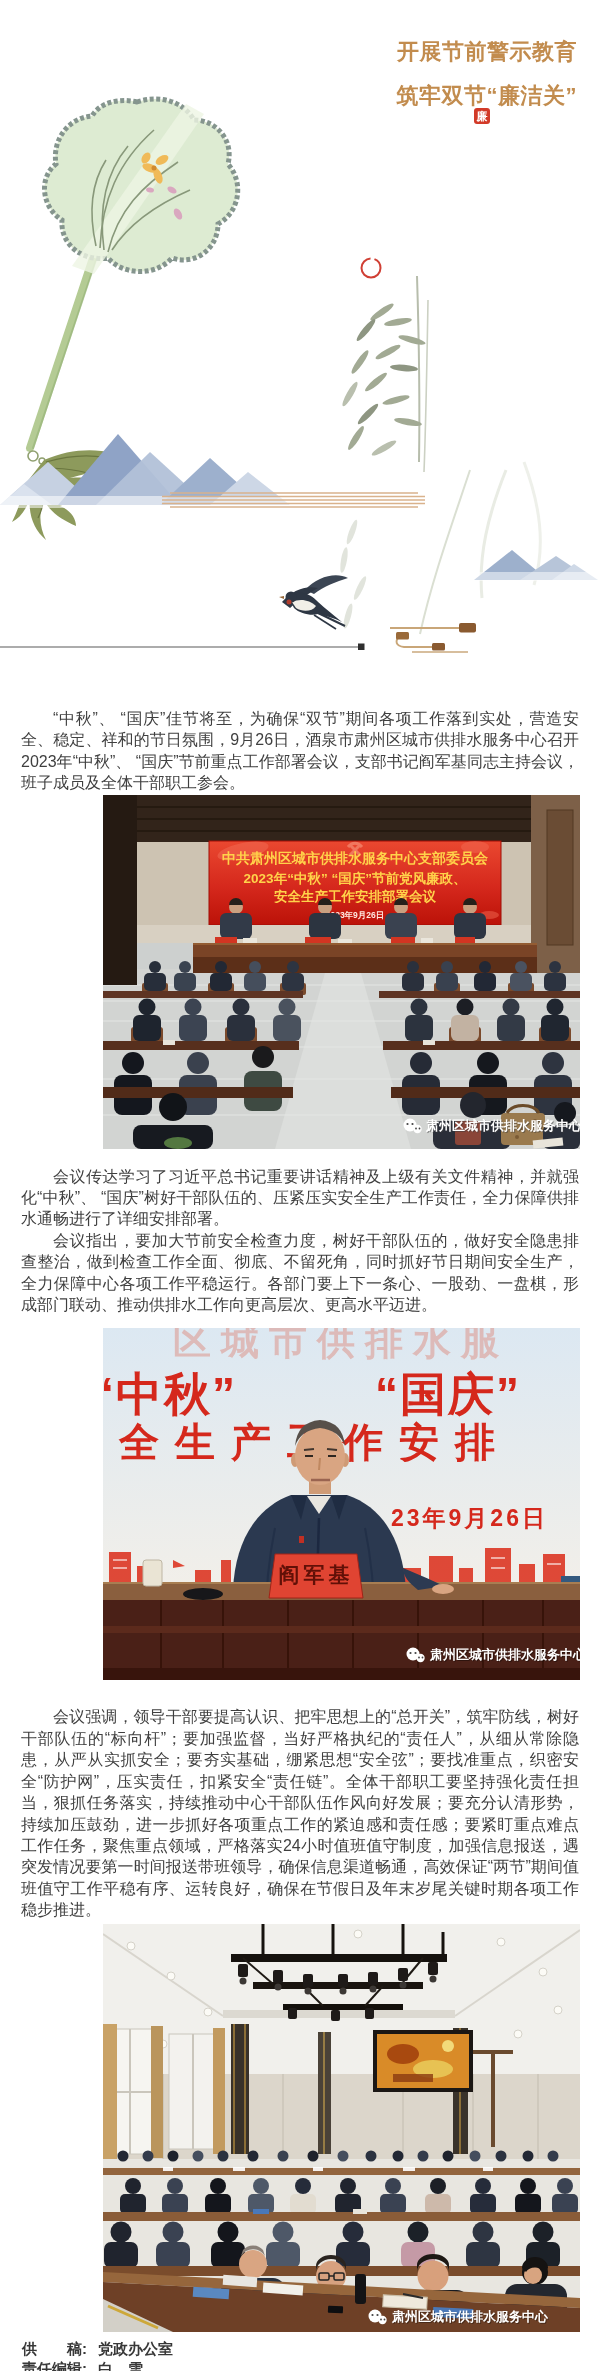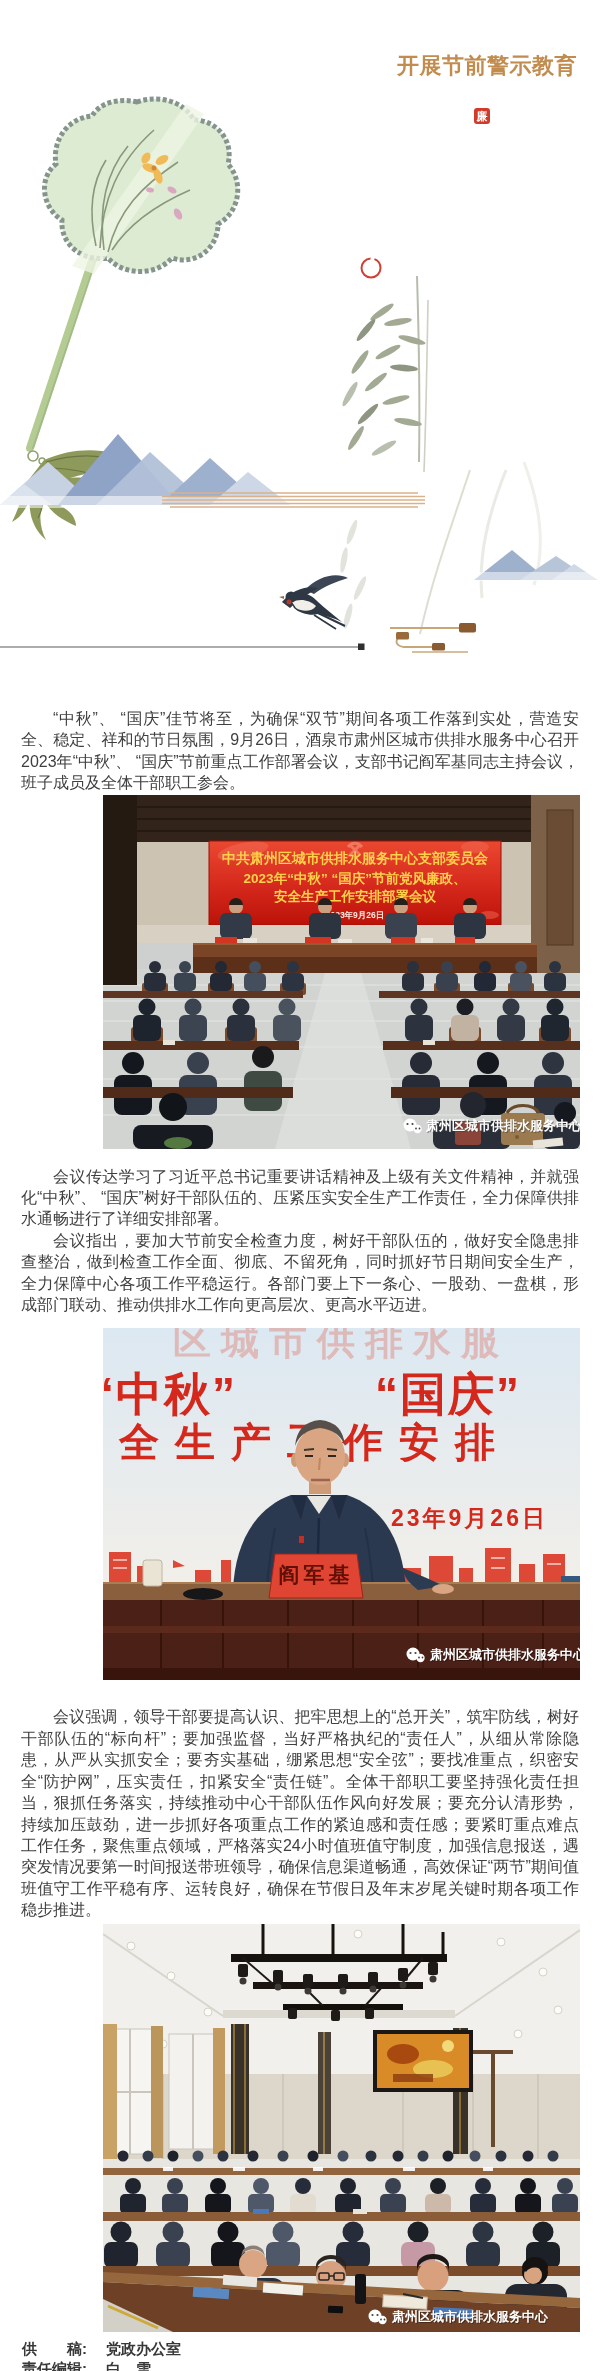--- a/index.html
+++ b/index.html
@@ -1,30 +1,30 @@
 <!DOCTYPE html>
 <html><head>
 <meta charset="utf-8">
 <style>
   html,body{margin:0;padding:0;background:#ffffff;}
   body{width:600px;height:2371px;overflow:hidden;font-family:"Liberation Sans","DejaVu Sans",sans-serif;}
   .hero{position:relative;height:660px;}
   .deco{position:absolute;left:0;top:0;}
-  .hero-title{position:absolute;top:44px;right:23px;text-align:right;font-size:22px;line-height:44px;
+  .hero-title{position:absolute;top:30px;right:23px;text-align:right;font-size:22px;line-height:44px;
     font-weight:bold;color:#c28c4e;letter-spacing:0.5px;}
   .seal{position:absolute;left:474px;top:108px;width:16px;height:16px;background:#d23a28;border-radius:3px;
     color:#fff;font-size:11px;line-height:16px;text-align:center;font-weight:bold;}
   .para{margin:0;padding:0 21px;font-size:16px;line-height:21.4px;color:#3f3f3f;text-align:justify;
     text-indent:2em;word-break:break-all;}
   .mt36{margin-top:48px}.mt17{margin-top:17px}.mt26{margin-top:26px}
   figure{margin:0 auto;width:407px;padding-left:12px;}
   figure.f1{margin-top:1px}figure.f2{margin-top:13px}figure.f3{margin-top:3px}
   figure svg{display:block;}
   .credits{margin-top:7px;padding-left:22px;font-size:15px;font-weight:bold;color:#383838;line-height:20px;}
-  .credit-value{margin-left:19px;}
+  .credit-value{margin-left:11px;}
   svg text{font-family:"Liberation Sans","DejaVu Sans",sans-serif;}
 </style>
 </head>
 <body>
 
 <div class="hero">
   <svg class="deco" width="600" height="660" viewBox="0 0 600 660">
 
     <g>
       <path d="M93,258 L30,448" stroke="#b4cb94" stroke-width="8" stroke-linecap="round"></path>
@@ -141,20 +141,21 @@
       <line x1="390" y1="628" x2="462" y2="628" stroke="#c9a678" stroke-width="2.2"></line>
       <rect x="459" y="623" width="17" height="9.5" rx="2" fill="#8a5a30"></rect>
       <path d="M400,636 C394,641 396,646 404,647 L436,647" stroke="#c9a678" stroke-width="2" fill="none"></path>
       <rect x="396" y="632" width="13" height="7.5" rx="1.5" fill="#9a6a3a"></rect>
       <rect x="432" y="643" width="13" height="7.5" rx="1.5" fill="#8a5a30"></rect>
       <line x1="412" y1="652" x2="468" y2="652" stroke="#caa87c" stroke-width="1.5"></line>
     </g>
   </svg>
   <div class="hero-title">
     <div>开展节前警示教育</div>
+    <div>筑牢双节“廉洁关”</div>
   </div>
   <div class="seal"><span>廉</span></div>
 </div>
 
 <p class="para mt36">“中秋”、 “国庆”佳节将至，为确保“双节”期间各项工作落到实处，营造安全、稳定、祥和的节日氛围，9月26日，酒泉市肃州区城市供排水服务中心召开2023年“中秋”、 “国庆”节前重点工作部署会议，支部书记阎军基同志主持会议，班子成员及全体干部职工参会。</p>
 
 <figure class="f1">
   <svg width="477" height="354" viewBox="0 0 477 354">
     <defs>
       <linearGradient id="scr1" x1="0" y1="0" x2="0" y2="1">

